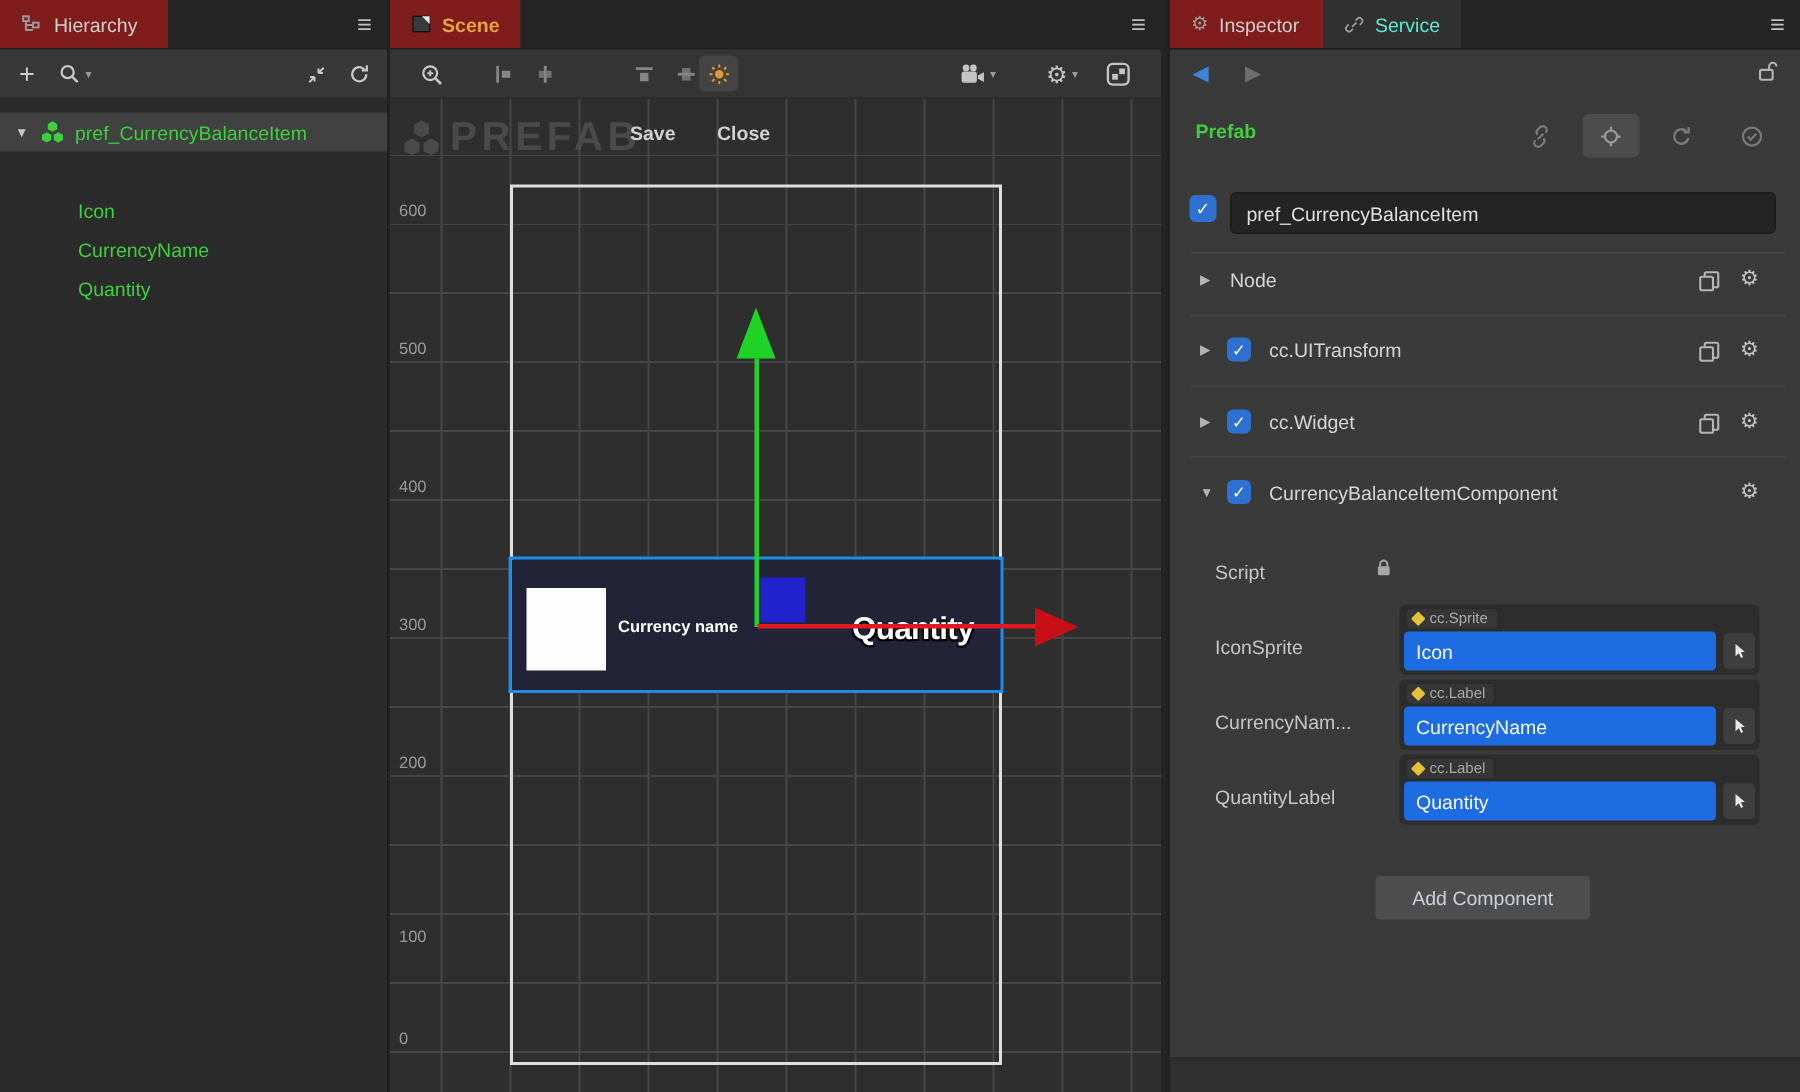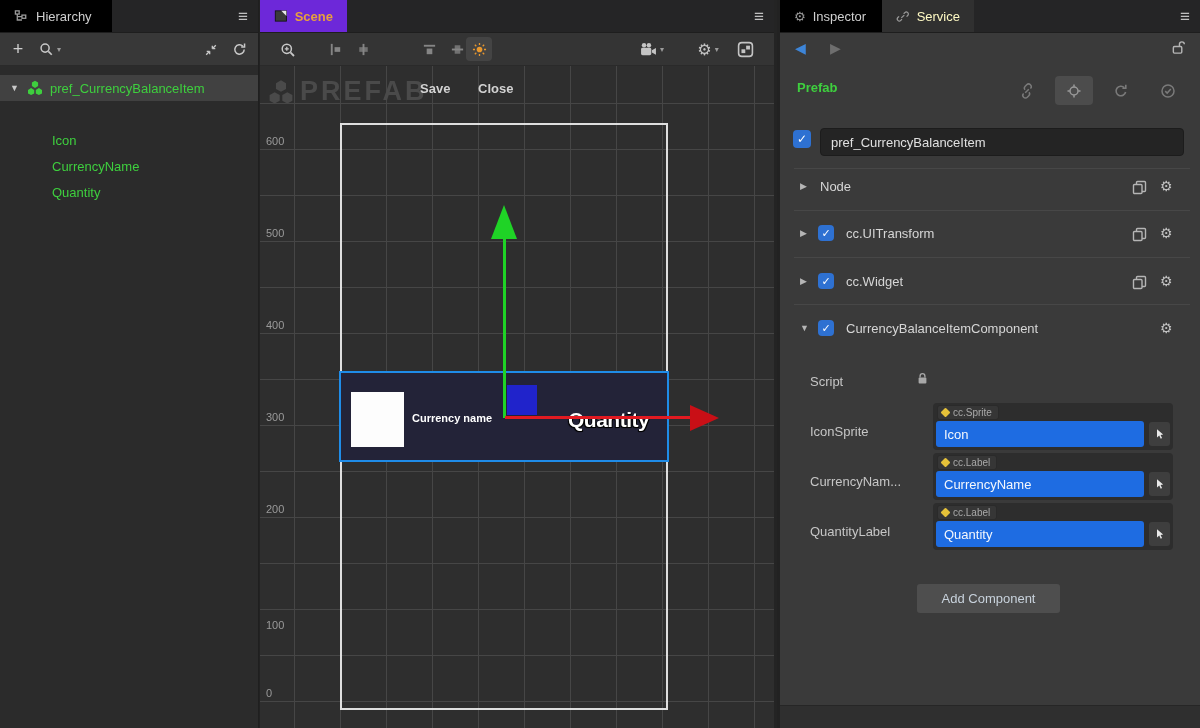--- a/index.html
+++ b/index.html
@@ -8,24 +8,24 @@
          -webkit-font-smoothing:antialiased; position:relative; }
 
   .panel { position:absolute; top:0; bottom:0; overflow:hidden; }
   #hierarchy-panel { left:0; width:259px; background:#2b2b2b; border-right:1px solid #1f1f1f; }
   #scene-panel { left:260px; width:517px; background:#2e2e2e; border-right:3px solid #242424; }
   #inspector-panel { left:780px; width:420px; background:#3a3a3a; }
 
   
   .tabbar { position:absolute; top:0; left:0; right:0; height:33px; background:#252526;
             border-bottom:1px solid #1e1e1e; display:flex; align-items:stretch; }
-  .tab { display:flex; align-items:center; gap:7px; padding:0 14px; background:#000000;
+  .tab { display:flex; align-items:center; gap:7px; padding:0 14px; background:#7f1d1d;
          color:#cfcfcf; font-size:13px; }
-  .tab.inactive { background:#303030; color:#fef9c3; }
-  .tab.scene-active { background:#6d28d9; color:#e8a13c; font-weight:bold; }
+  .tab.inactive { background:#303030; color:#5eead4; }
+  .tab.scene-active { background:#7f1d1d; color:#e8a13c; font-weight:bold; }
   .tabbar .menu { position:absolute; right:10px; top:0; height:33px; display:flex; align-items:center;
                   color:#c0c0c0; font-size:17px; }
 
   
   .toolbar { position:absolute; top:33px; left:0; right:0; height:33px; background:#383838;
              border-bottom:1px solid #2a2a2a; }
   .tb { position:absolute; top:0; height:33px; display:flex; align-items:center; justify-content:center; }
   svg { display:block; }
   .icon-gear { font-family:"DejaVu Sans",sans-serif; font-size:14px; color:#c2c2c2; line-height:1; }
   .dim { opacity:.55; }

